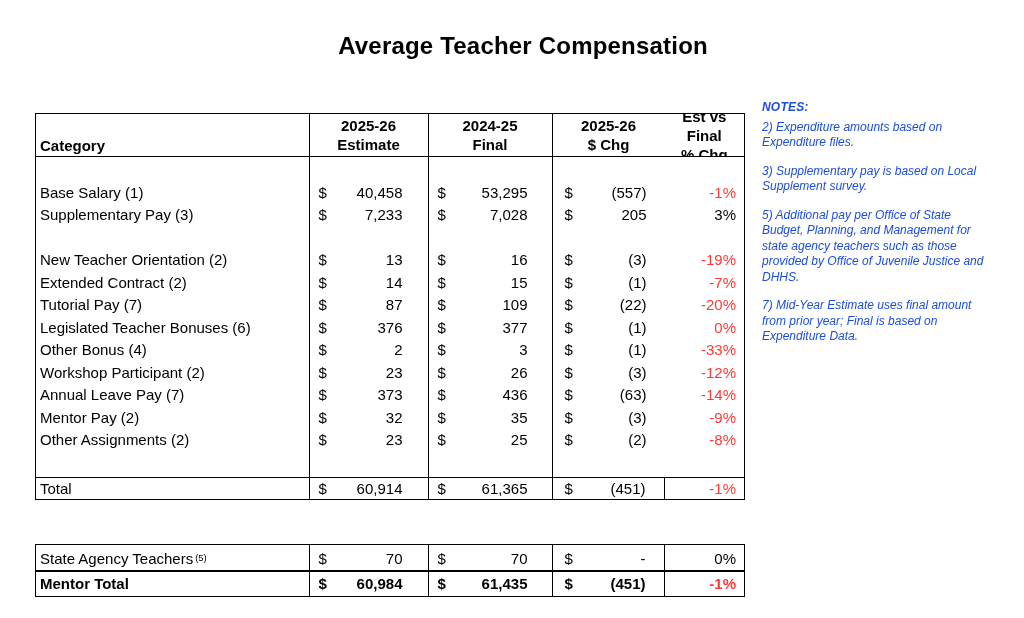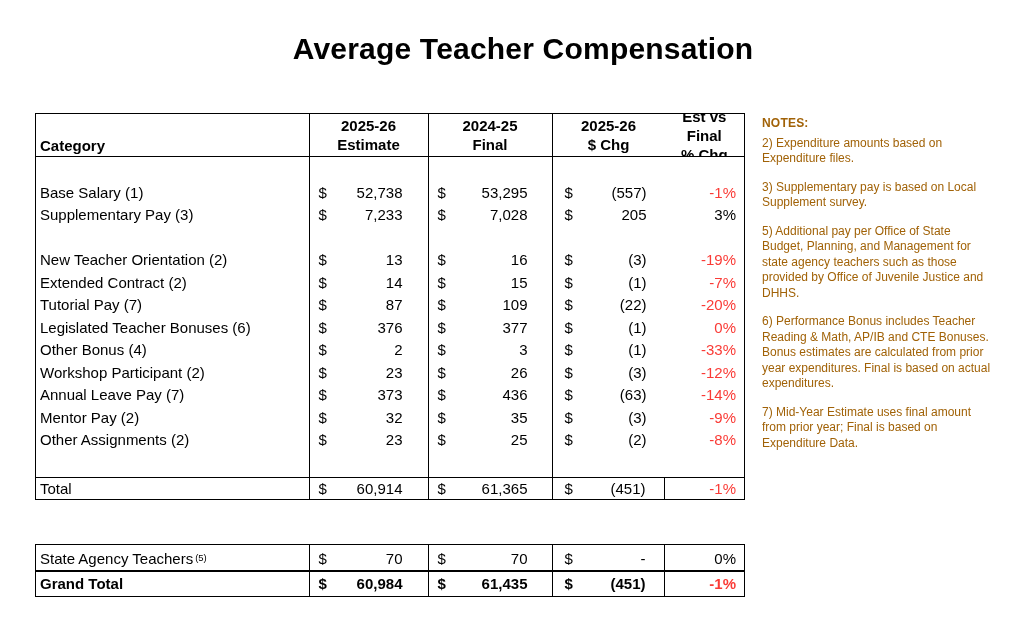--- a/index.html
+++ b/index.html
@@ -10,21 +10,21 @@
     width: 1024px; height: 618px;
     position: relative;
     overflow: hidden;
   }
   .page { position: absolute; inset: 0; background: #fff; }
 
   .title {
     position: absolute; left: 0; top: 32px; width: 1024px;
     padding-left: 22px;
     text-align: center;
-    font-size: 30px; font-weight: bold;
+    font-size: 24px; font-weight: bold;
     letter-spacing: 0.2px;
   }
 
   
   .main-table {
     position: absolute; left: 35px; top: 113px; width: 710px;
     border: 1.5px solid #000;
     font-size: 15px;
   }
   .grid {
@@ -62,22 +62,22 @@
   .sup { font-size: 9.5px; vertical-align: super; margin-left: 2px; line-height: 0; }
 
   .gt-table {
     position: absolute; left: 35px; top: 570px; width: 710px;
     border: 1.5px solid #000; font-size: 15px; font-weight: bold;
   }
   .gt-table .trow { height: 25px; }
 
   
   .notes {
-    position: absolute; left: 762px; top: 116px; width: 232px;
-    font-size: 12px; line-height: 15.5px; color: #a16207;
+    position: absolute; left: 762px; top: 100px; width: 232px;
+    font-size: 12px; line-height: 15.5px; color: #1d4ed8; font-style: italic;
   }
   .notes-heading { font-weight: bold; margin-bottom: 4px; letter-spacing: 0.2px; }
   .notes p { margin-bottom: 13px; }
 </style>
 </head>
 <body>
 
 <div class="page">
 
   <div class="title">Average Teacher Compensation</div>
@@ -109,21 +109,21 @@
         <div class="cell b"></div>
       <div class="cell b"></div>
         <div class="cell"></div>
       <div class="cell"></div>
     </div>
 
     <div class="grid trow">
       <div class="cell cat b">Base Salary (1)</div>
       <div class="cell money m-est b">
           <span>$</span>
-          <span>52,738</span>
+          <span>40,458</span>
         </div>
       <div class="cell money m-fin b">
           <span>$</span>
           <span>53,295</span>
         </div>
       <div class="cell money m-chg">
           <span>$</span>
           <span>(557)</span>
         </div>
       <div class="cell pct red">-1%</div>
@@ -350,21 +350,21 @@
       <div class="cell money m-chg b">
           <span>$</span>
           <span>-</span>
         </div>
       <div class="cell pct">0%</div>
     </div>
   </div>
 
   <div class="gt-table">
     <div class="grid trow">
-      <div class="cell cat b">Grand Total</div>
+      <div class="cell cat b">Mentor Total</div>
       <div class="cell money m-est b">
           <span>$</span>
           <span>60,984</span>
         </div>
       <div class="cell money m-fin b">
           <span>$</span>
           <span>61,435</span>
         </div>
       <div class="cell money m-chg b">
           <span>$</span>
@@ -372,17 +372,16 @@
         </div>
       <div class="cell pct red">-1%</div>
     </div>
   </div>
 
   <div class="notes">
     <div class="notes-heading">NOTES:</div>
     <p>2) Expenditure amounts based on Expenditure files.</p>
     <p>3) Supplementary pay is based on Local Supplement survey.</p>
     <p>5) Additional pay per Office of State Budget, Planning, and Management for state agency teachers such as those provided by Office of Juvenile Justice and DHHS.</p>
-    <p>6) Performance Bonus includes Teacher Reading &amp; Math, AP/IB and CTE Bonuses. Bonus estimates are calculated from prior year expenditures. Final is based on actual expenditures.</p>
     <p>7) Mid-Year Estimate uses final amount from prior year; Final is based on Expenditure Data.</p>
   </div>
 
 </div>
 
 </body></html>

